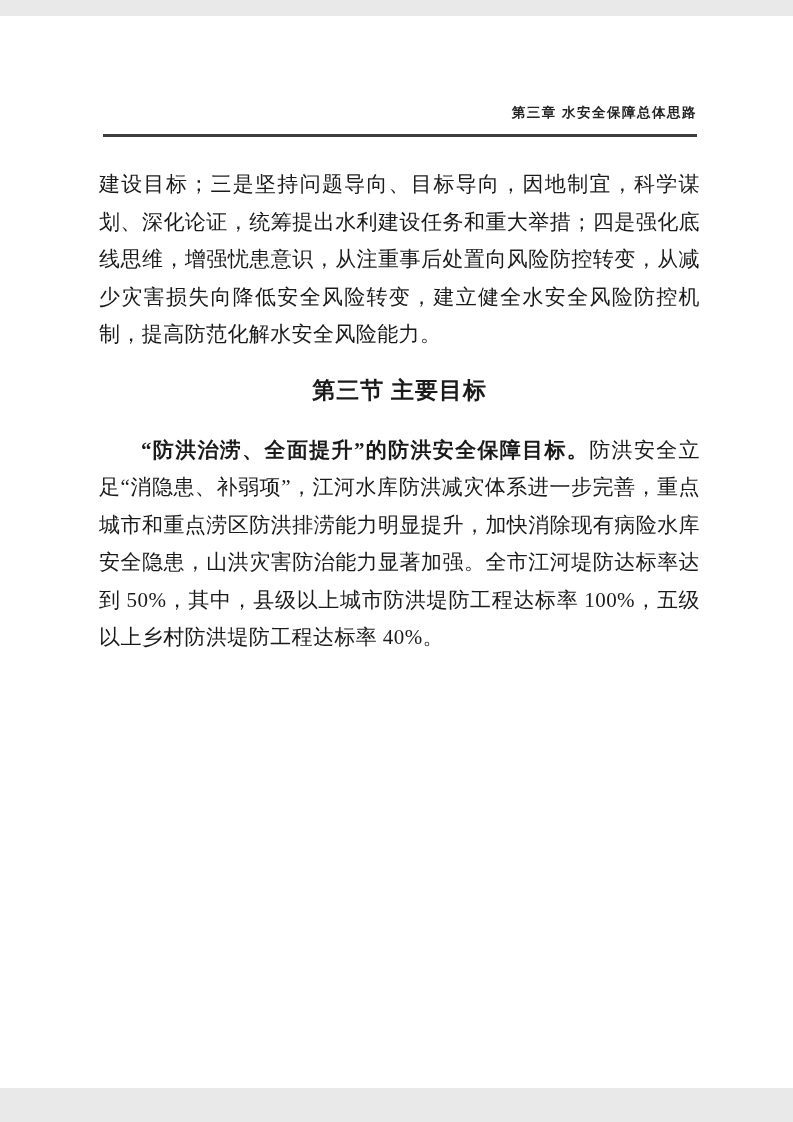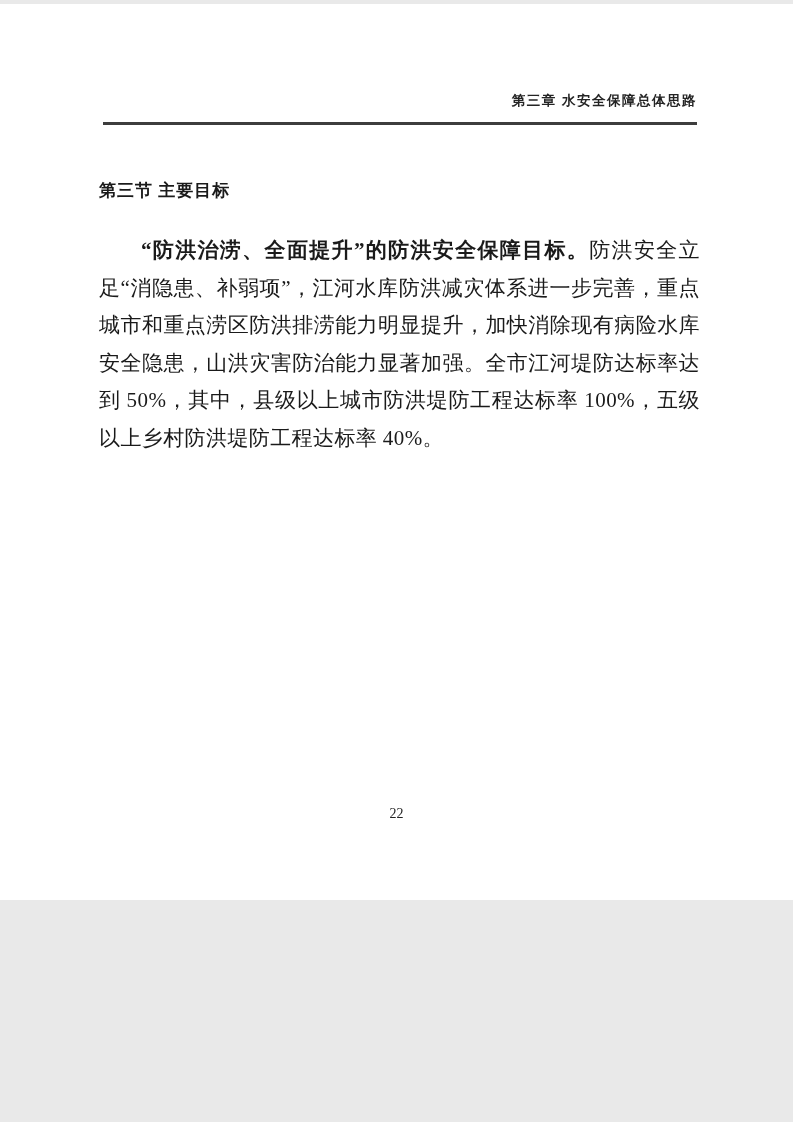--- a/index.html
+++ b/index.html
@@ -3,22 +3,22 @@
   <meta charset="utf-8">
   <style>
     html, body {
       margin: 0;
       padding: 0;
       background: #e9e9e9;
     }
     .page {
       position: relative;
       width: 793px;
-      height: 896px;
-      margin: 4px auto;
+      height: 1072px;
+      margin: 16px auto;
       background: #ffffff;
       overflow: hidden;
       font-family: "Liberation Serif", "DejaVu Serif", serif;
       color: #1a1a1a;
     }
     .running-header {
       position: absolute;
       top: 88px;
       left: 103px;
       right: 96px;
@@ -49,23 +49,24 @@
       font-size: 21px;
       line-height: 37.5px;
       text-align: justify;
       text-justify: inter-ideograph;
       letter-spacing: 0.4px;
     }
     .indent { text-indent: 2em; }
     .lead { font-weight: bold; }
     .section-heading {
       margin: 20px 0 24px 0;
-      font-size: 17px;
+      font-size: 23px;
       line-height: 34px;
       font-weight: bold;
+      text-align: center;
       letter-spacing: 1px;
     }
     .page-number {
       position: absolute;
       bottom: 78px;
       left: 0;
       width: 100%;
       text-align: center;
       font-size: 14px;
       color: #222222;
@@ -75,24 +76,24 @@
 <body>
 
 <div class="page">
 
   <div class="running-header">第三章 水安全保障总体思路</div>
 
   <div class="header-rule"></div>
 
   <div class="page-body">
 
+    <p class="body-text">建设目标；三是坚持问题导向、目标导向，因地制宜，科学谋划、深化论证，统筹提出水利建设任务和重大举措；四是强化底线思维，增强忧患意识，从注重事后处置向风险防控转变，从减少灾害损失向降低安全风险转变，建立健全水安全风险防控机制，提高防范化解水安全风险能力。</p>
 
 
     <h2 class="section-heading">第三节 主要目标</h2>
 
 
     <p class="body-text indent"><span class="lead">“防洪治涝、全面提升”的防洪安全保障目标。</span><span>防洪安全立足“消隐患、补弱项”，江河水库防洪减灾体系进一步完善，重点城市和重点涝区防洪排涝能力明显提升，加快消除现有病险水库安全隐患，山洪灾害防治能力显著加强。全市江河堤防达标率达到 50%，其中，县级以上城市防洪堤防工程达标率 100%，五级以上乡村防洪堤防工程达标率 40%。</span></p>
 
   </div>
 
-  <div class="page-number">22</div>
 
 </div>
 
 </body></html>

